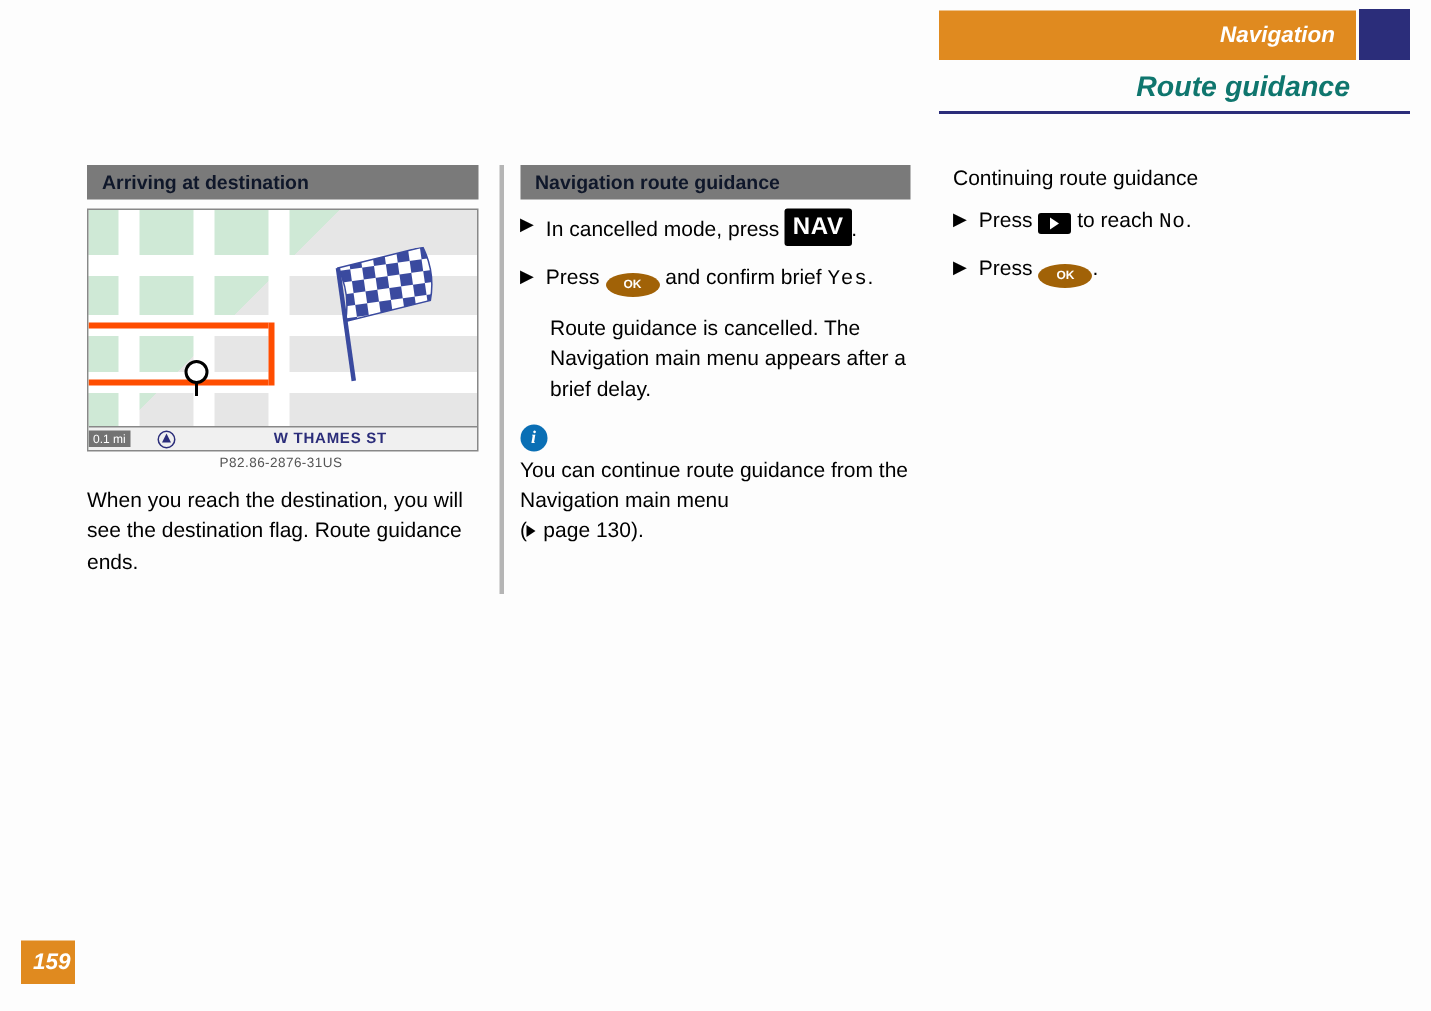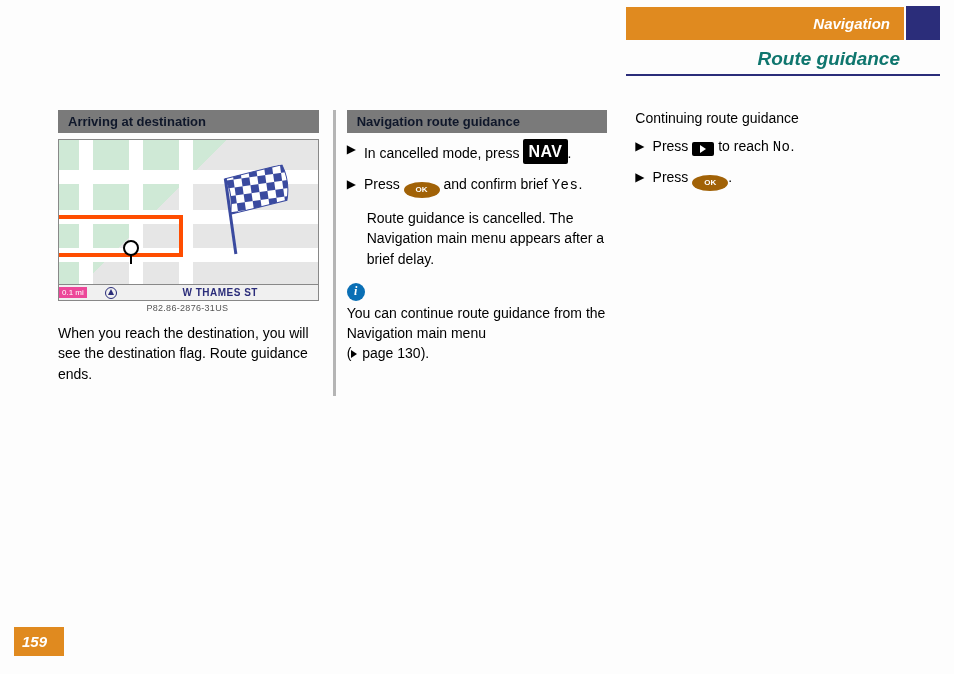--- a/index.html
+++ b/index.html
@@ -115,21 +115,21 @@
     height: 16px;
     background: #f0f0f0;
     border-top: 1px solid #888;
     display: flex;
     align-items: center;
     font-size: 10px;
     color: #2b2d7a;
     font-weight: bold;
   }
   .map-bottom .scale {
-    background: #ec4899;
+    background: #737373;
     color: #fff;
     font-size: 8px;
     padding: 1px 3px;
     margin-right: 16px;
     font-weight: normal;
   }
   .map-bottom .compass {
     width: 12px; height: 12px;
     border: 1px solid #2b2d7a;
     border-radius: 50%;
@@ -244,21 +244,21 @@
     width: 3px;
     height: 286px;
     background: #b5b5b5;
   }
 
   
   .page-tab {
     position: absolute;
     left: 14px;
     bottom: 18px;
-    width: 50px;
+    width: 36px;
     background: #e08a1f;
     color: #fff;
     font-weight: bold;
     font-style: italic;
     font-size: 15px;
     padding: 6px 8px;
   }
 </style>
 </head>
 <body>

